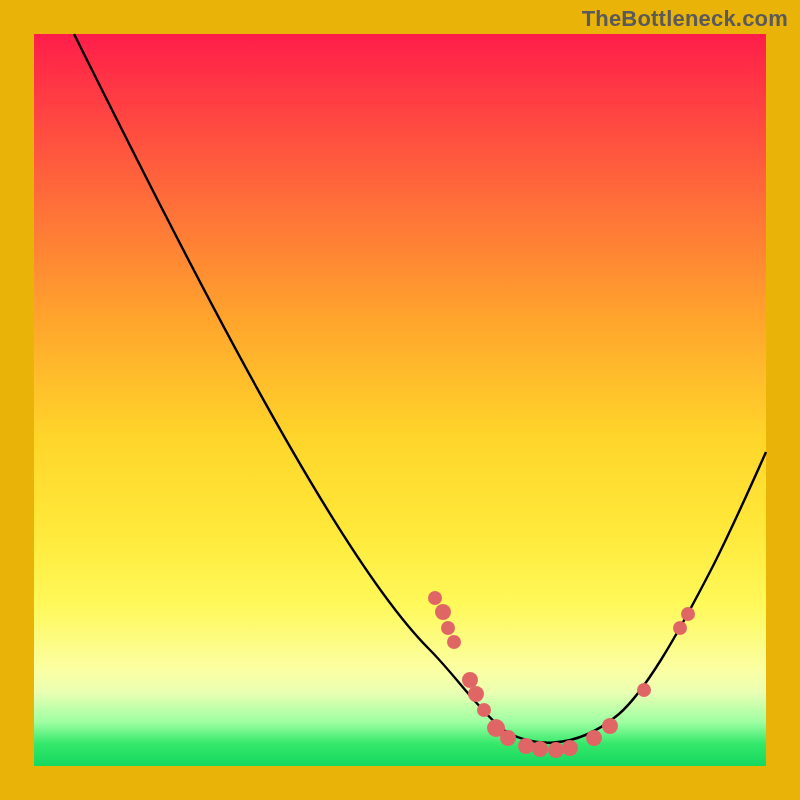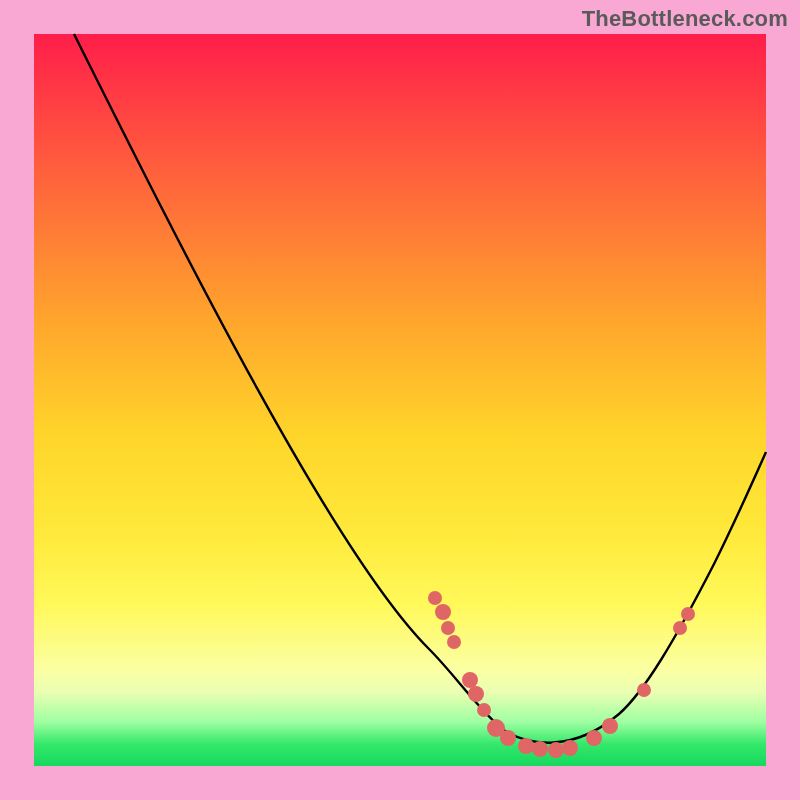--- a/index.html
+++ b/index.html
@@ -7,21 +7,21 @@
     padding: 0;
     width: 800px;
     height: 800px;
     background: #000;
     overflow: hidden;
   }
   .stage {
     position: relative;
     width: 800px;
     height: 800px;
-    background: #f9a8d4;
+    background: #eab308;
   }
   .plot-area {
     position: absolute;
     left: 34px;
     top: 34px;
     width: 732px;
     height: 732px;
     
     background: linear-gradient(
       to bottom,

